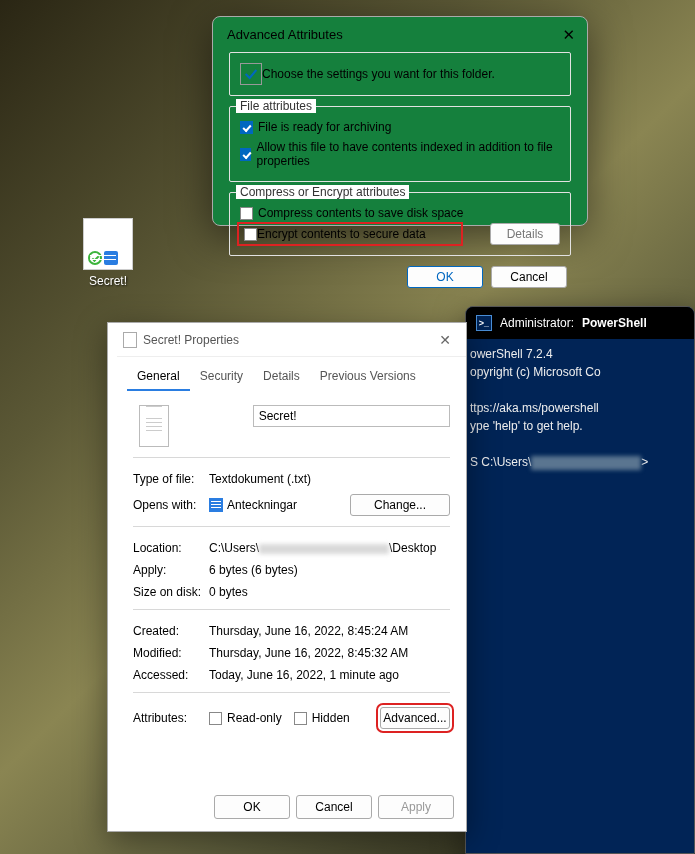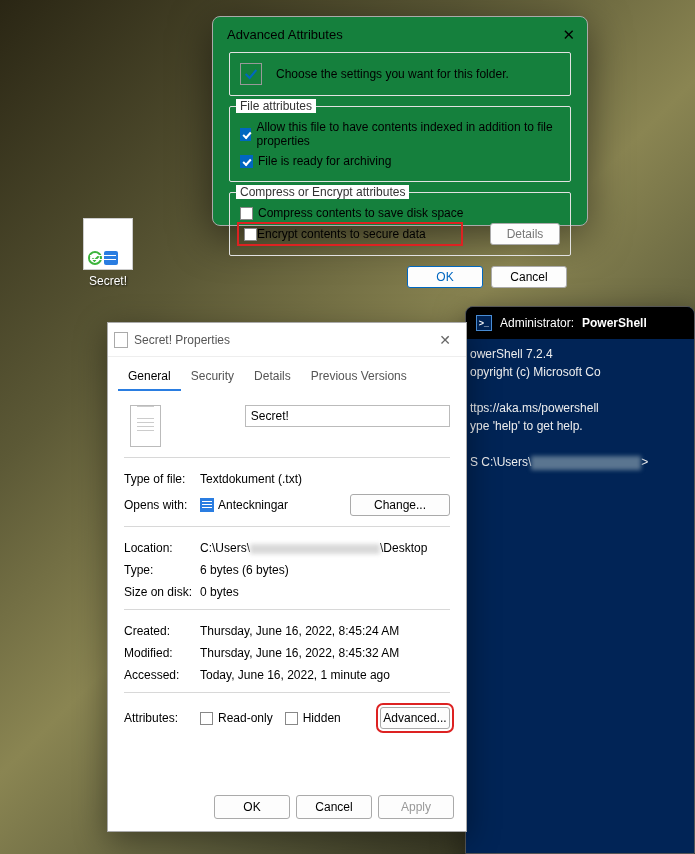--- a/index.html
+++ b/index.html
@@ -122,20 +122,21 @@
   .props-window {
     position: absolute;
     left: 107px;
     top: 322px;
     width: 360px;
     height: 510px;
     background: #fff;
     border: 1px solid #aaa;
     box-shadow: 0 8px 30px rgba(0,0,0,.4);
     font-size: 12px;
+    padding-left: 9px;
   }
   .props-title {
     height: 34px;
     background: #fff;
     display: flex;
     align-items: center;
     padding: 0 6px;
     gap: 6px;
     color: #555;
     border-bottom: 1px solid #eee;
@@ -273,21 +274,20 @@
   .adv-title .close {
     margin-left: auto;
     font-size: 15px;
     line-height: 1;
   }
   .adv-body {
     padding: 2px 16px 10px;
   }
   .adv-intro {
     display: flex;
-    gap: 14px;
     align-items: center;
     border: 1px solid #e2e2e2;
     padding: 10px;
     border-radius: 2px;
     margin-bottom: 10px;
   }
   .check-icon {
     width: 22px; height: 22px;
     border: 1px solid #999;
     display: flex; align-items: center; justify-content: center;
@@ -411,21 +411,21 @@
       <div class="btn btn-change">Change...</div>
     </div>
     <hr class="sep">
     <div class="row">
       <span class="lbl">Location:</span>
       <span class="val">
         <span>C:\Users\</span><span class="redact2" style="width:130px">xxxxxxxxxx</span><span>\Desktop</span>
       </span>
     </div>
     <div class="row">
-      <span class="lbl">Type:</span>
+      <span class="lbl">Apply:</span>
       <span class="val">6 bytes (6 bytes)</span>
     </div>
     <div class="row">
       <span class="lbl">Size on disk:</span>
       <span class="val">0 bytes</span>
     </div>
     <hr class="sep">
     <div class="row">
       <span class="lbl">Created:</span>
       <span class="val">Thursday, June 16, 2022, 8:45:24 AM</span>
@@ -473,25 +473,25 @@
             <path fill="none" stroke="#0067c0" stroke-width="3" d="M4 12 L10 18 L20 6"></path>
           </svg>
       </span>
       <span>Choose the settings you want for this folder.</span>
     </div>
 
     <div class="group">
       <span class="legend">File attributes</span>
       <div class="line">
         <span class="chk-box checked"></span>
-        <span>Allow this file to have contents indexed in addition to file properties</span>
+        <span>File is ready for archiving</span>
       </div>
       <div class="line">
         <span class="chk-box checked"></span>
-        <span>File is ready for archiving</span>
+        <span>Allow this file to have contents indexed in addition to file properties</span>
       </div>
     </div>
 
     <div class="group">
       <span class="legend">Compress or Encrypt attributes</span>
       <div class="line">
         <span class="chk-box"></span>
         <span>Compress contents to save disk space</span>
       </div>
       <div class="grp-row2">

